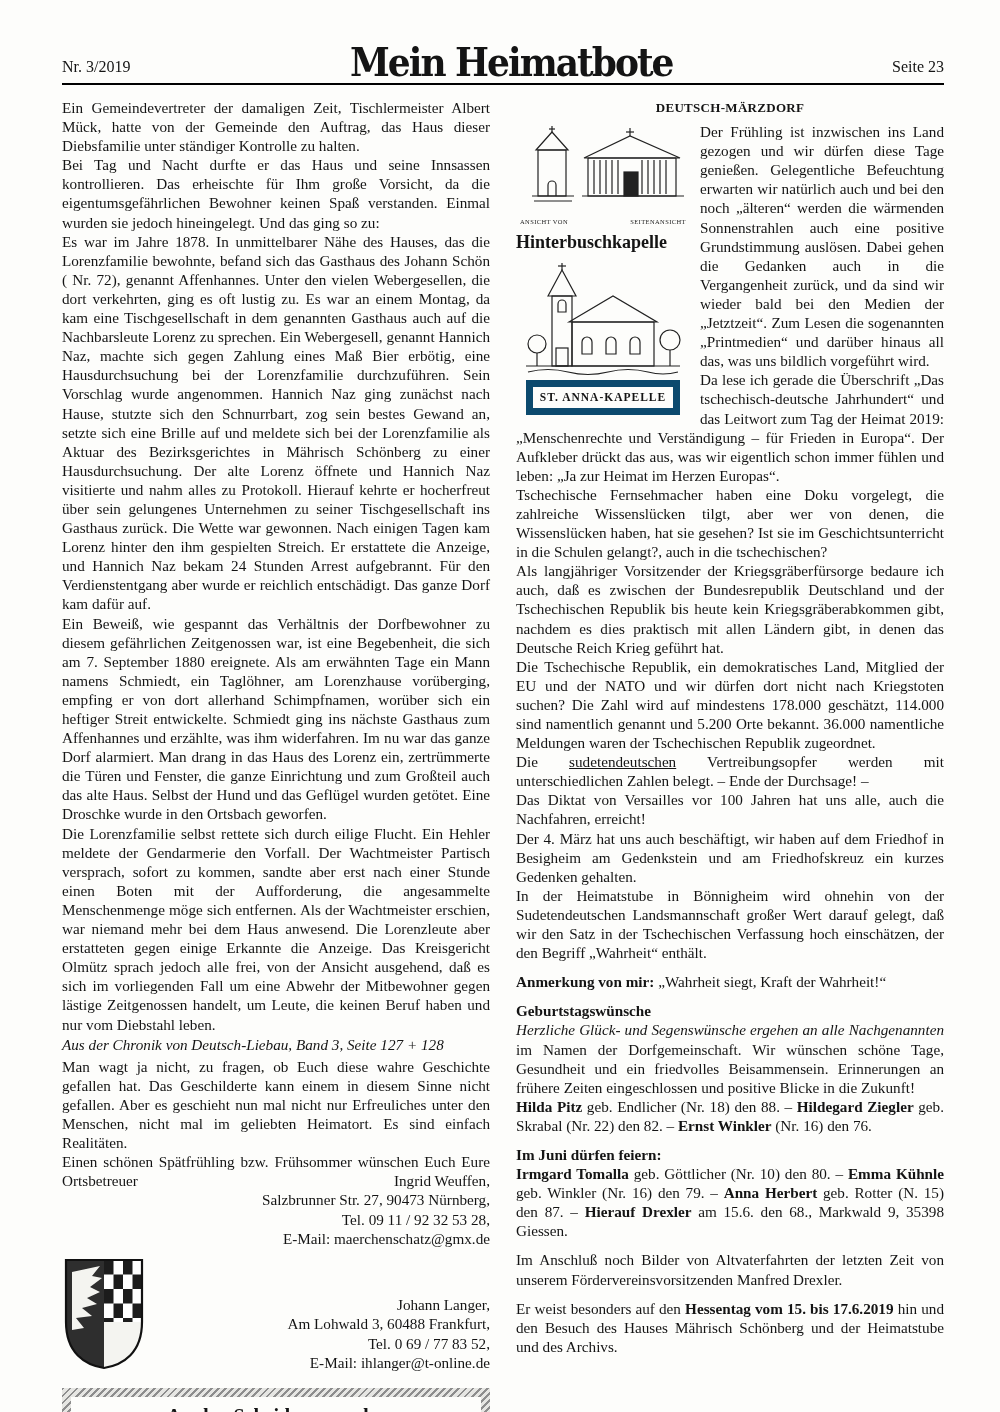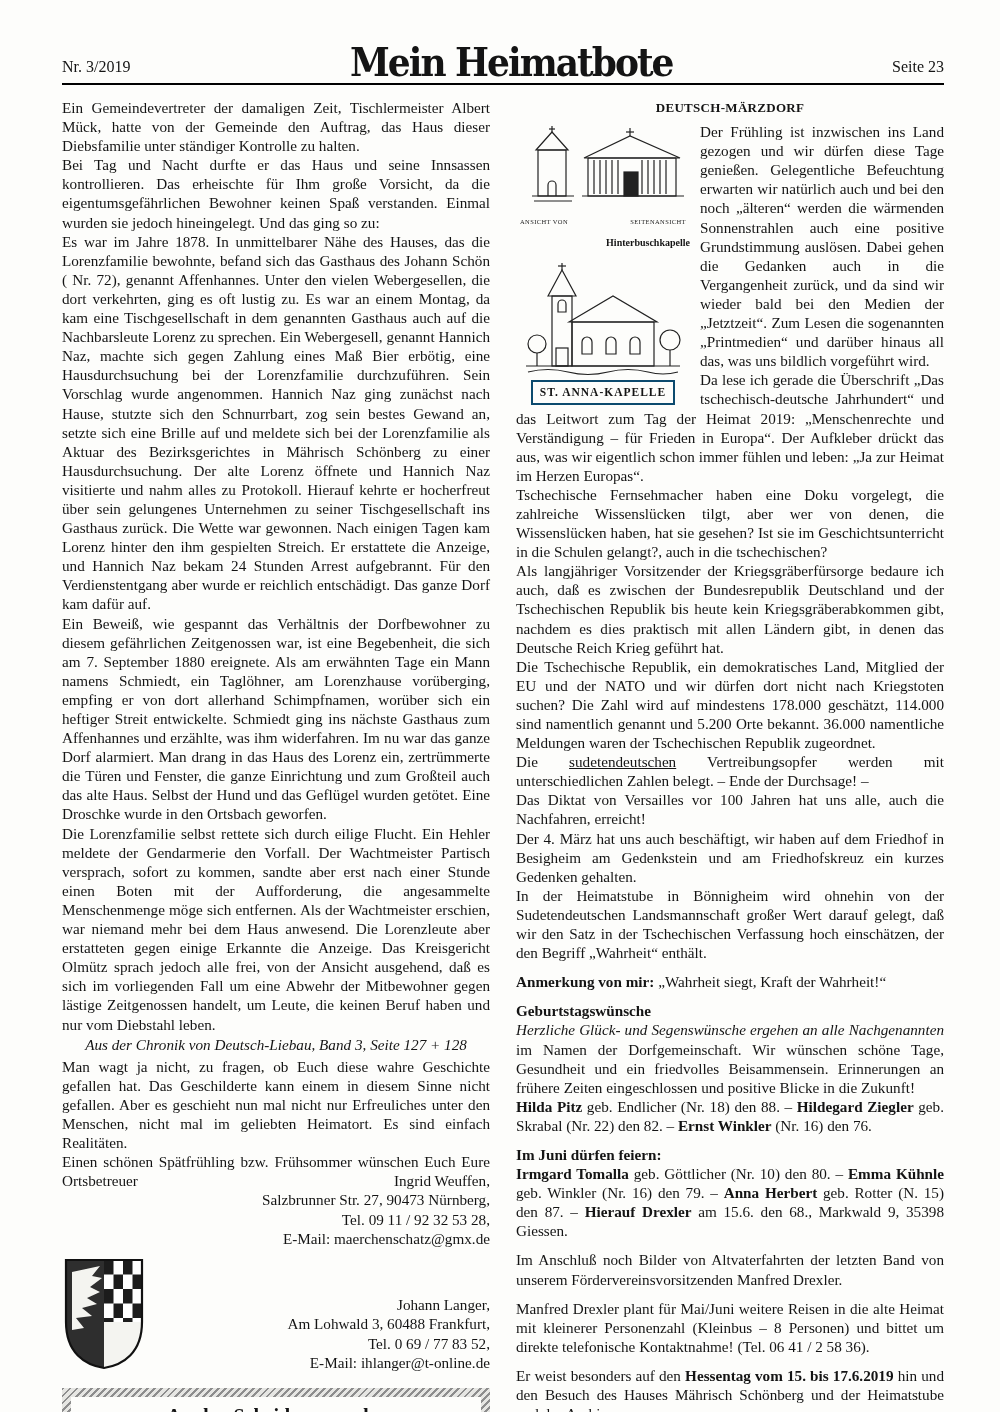--- a/index.html
+++ b/index.html
@@ -9,35 +9,35 @@
   .header{display:flex;justify-content:space-between;align-items:flex-end;border-bottom:2px solid #000;padding-bottom:3px;}
   .issue,.pageno{font-size:16px;padding-bottom:4px;}
   .masthead{font-family:"DejaVu Serif",serif;font-weight:bold;font-size:36px;letter-spacing:-2px;transform:scaleY(1.08);line-height:1;}
   
   .columns{display:flex;gap:26px;margin-top:13px;}
   .col{width:428px;font-size:15.2px;line-height:19.1px;text-align:justify;}
   .col p{margin:0;}
   span.b{font-weight:bold;}
   span.i{font-style:italic;margin-top:10px;}
   span.u{text-decoration:underline;}
-  .chronik{font-style:italic;text-align:center;margin:1px 0 3px !important;}
+  .chronik{font-style:italic;margin:1px 0 3px !important;}
   .contact{text-align:right;line-height:19.1px;}
   .contact-1{margin-top:-19px;}
   .bottom-row{display:flex;justify-content:center;align-items:flex-end;margin-top:8px;}
   .contact-2{flex:1;}
   
   .quote-outer{margin-top:16px;padding:9px;background:repeating-linear-gradient(135deg,#8d8d8d 0 2px,#e6e6e3 2px 5px);}
   .quote-inner{background:#fdfdfb;padding:6px 10px 9px;text-align:center;font-weight:bold;font-size:20px;line-height:26px;}
   
   .col-title{margin:0 0 5px;text-align:center;font-size:13px;font-weight:bold;letter-spacing:.3px;}
   .figures{float:left;width:174px;margin:2px 10px 2px 0;text-align:center;}
   .figures svg{display:block;margin:0 auto;}
   .tiny-caps{display:flex;justify-content:space-between;font-size:6.5px;letter-spacing:.4px;color:#222;padding:0 4px;}
-  .fig-caption{font-weight:bold;font-size:10px;margin:2px 0 8px;text-align:right;}
-  .anna-label{display:inline-block;margin-top:2px;border:2px solid #0c4a6e;padding:1px 7px;font-weight:bold;font-size:11.5px;letter-spacing:1px;}
+  .fig-caption{font-weight:bold;font-size:18px;margin:2px 0 8px;text-align:left;}
+  .anna-label{display:inline-block;margin-top:2px;border:7px solid #0c4a6e;padding:1px 7px;font-weight:bold;font-size:11.5px;letter-spacing:1px;}
   .gap{margin-top:10px !important;font-family:Liberation Serif, serif;}
   .bold-line{font-weight:bold;}
 </style>
 </head>
 <body>
 
 <div class="page">
 
   <header class="header">
     <span class="issue">Nr. 3/2019</span>
@@ -166,20 +166,19 @@
         <p class="gap"><span class="b">Anmerkung von mir: </span><span>„Wahrheit siegt, Kraft der Wahrheit!“</span></p>
 
         <p class="gap bold-line">Geburtstagswünsche</p>
         <p><span class="i">Herzliche Glück- und Segenswünsche ergehen an alle Nachgenannten</span><span> im Namen der Dorfgemeinschaft. Wir wünschen schöne Tage, Gesundheit und ein friedvolles Beisammensein. Erinnerungen an frühere Zeiten eingeschlossen und positive Blicke in die Zukunft!</span></p>
 
         <p><span class="b">Hilda Pitz</span><span> geb. Endlicher (Nr. 18) den 88. – </span><span class="b">Hildegard Ziegler</span><span> geb. Skrabal (Nr. 22) den 82. – </span><span class="b">Ernst Winkler</span><span> (Nr. 16) den 76.</span></p>
 
         <p class="gap bold-line">Im Juni dürfen feiern:</p>
         <p><span class="b">Irmgard Tomalla</span><span> geb. Göttlicher (Nr. 10) den 80. – </span><span class="b">Emma Kühnle</span><span> geb. Winkler (Nr. 16) den 79. – </span><span class="b">Anna Herbert</span><span> geb. Rotter (N. 15) den 87. – </span><span class="b">Hierauf Drexler</span><span> am 15.6. den 68., Markwald 9, 35398 Giessen.</span></p>
 
-        <p class="gap">Im Anschluß noch Bilder von Altvaterfahrten der letzten Band von unserem Fördervereinsvorsitzenden Manfred Drexler.</p>
-        <p class="gap">Manfred Drexler plant für Mai/Juni weitere Reisen in die alte Heimat mit kleinerer Personenzahl (Kleinbus – 8 Personen) und bittet um direkte telefonische Kontaktnahme! (Tel. 06 41 / 2 58 36).</p>
+        <p class="gap">Im Anschluß noch Bilder von Altvaterfahrten der letzten Zeit von unserem Fördervereinsvorsitzenden Manfred Drexler.</p>
         <p class="gap"><span>Er weist besonders auf den </span><span class="b">Hessentag vom 15. bis 17.6.2019</span><span> hin und den Besuch des Hauses Mährisch Schönberg und der Heimatstube und des Archivs.</span></p>
       </div>
     </div>
 
   </div>
 </div>
 
 </body></html>

